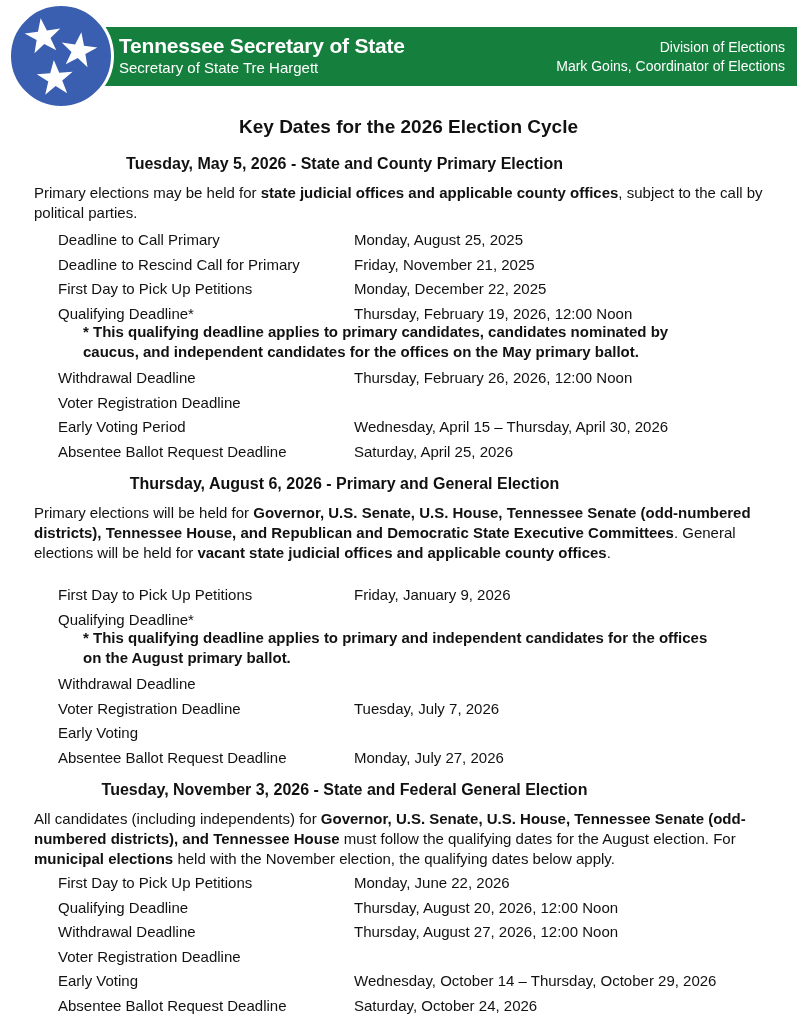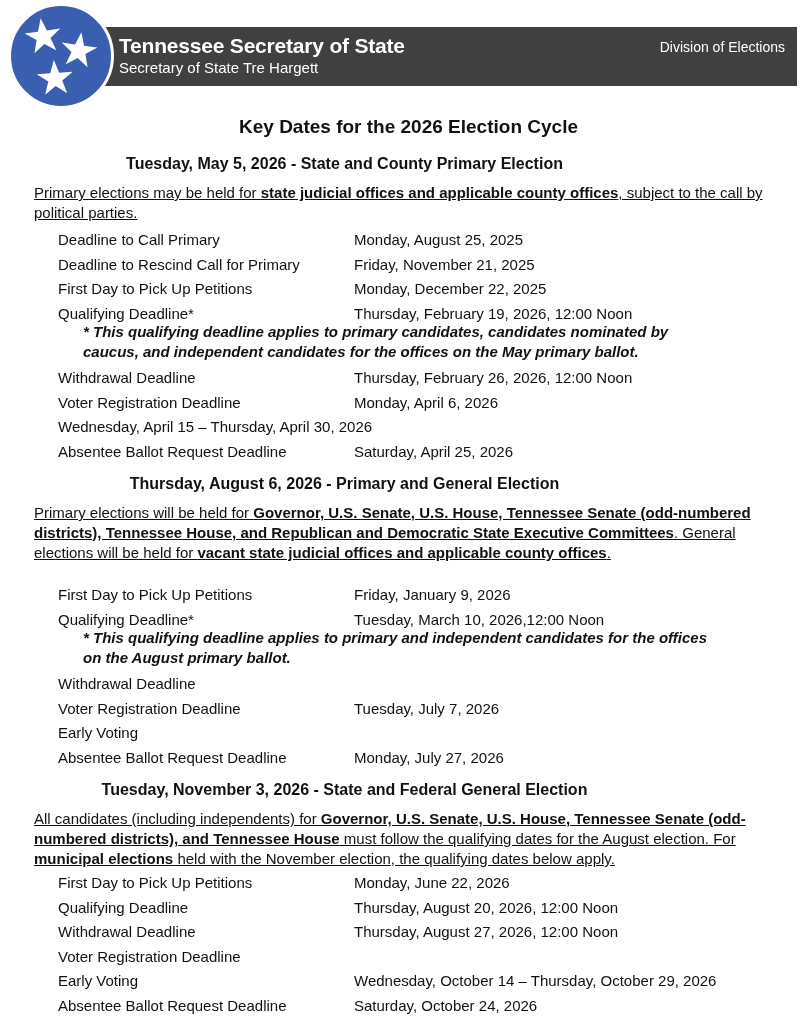--- a/index.html
+++ b/index.html
@@ -2,53 +2,54 @@
 <html><head>
   <meta charset="utf-8">
   <style>
     html, body { margin: 0; padding: 0; background: #ffffff; }
     body {
       width: 803px; height: 1024px; position: relative; overflow: hidden;
       font-family: "Liberation Sans", sans-serif; color: #111;
     }
     .banner {
       position: absolute; left: 60px; top: 27px; width: 737px; height: 59px;
-      background: #404040;
+      background: #15803d;
     }
     .logo {
       position: absolute; left: 8px; top: 3px; width: 106px; height: 106px;
       border-radius: 50%; background: #3b5fb0; border: 3px solid #ffffff;
       box-sizing: border-box; z-index: 2;
     }
     .logo svg { position: absolute; left: 0; top: 0; }
     .banner-left { position: absolute; left: 59px; top: 6px; color: #fff; }
     .banner-title { font-size: 21px; font-weight: bold; letter-spacing: -0.2px; line-height: 25px; }
     .banner-sub { font-size: 15px; line-height: 19px; }
     .banner-right { position: absolute; right: 12px; top: 11px; color: #fff; text-align: right; font-size: 14px; line-height: 19px; }
 
     .doc-title { position: absolute; left: 7px; width: 803px; top: 116px; text-align: center; font-size: 19px; font-weight: bold; }
     .section-heading { position: absolute; left: 0; width: 689px; text-align: center; font-size: 16px; font-weight: bold; }
-    .intro { position: absolute; left: 34px; width: 740px; font-size: 15px; line-height: 20px; text-decoration: underline; }
+    .intro { position: absolute; left: 34px; width: 740px; font-size: 15px; line-height: 20px; }
     .intro b { font-weight: bold; }
     .rows { position: absolute; left: 58px; width: 720px; }
     .row { display: flex; height: 24.5px; font-size: 15px; line-height: 20px; gap: 12px; }
     .row .label { width: 284px; flex: none; }
     .row .value { flex: 1; }
-    .note { font-size: 15px; font-weight: bold; font-style: italic; line-height: 20px; padding-left: 25px; margin-top: -6px; margin-bottom: 6px; width: 640px; }
+    .note { font-size: 15px; font-weight: bold; line-height: 20px; padding-left: 25px; margin-top: -6px; margin-bottom: 6px; width: 640px; }
   </style>
 </head>
 <body>
 
 <div class="banner">
   <div class="banner-left">
     <div class="banner-title">Tennessee Secretary of State</div>
     <div class="banner-sub">Secretary of State Tre Hargett</div>
   </div>
   <div class="banner-right">
     <div>Division of Elections</div>
+    <div>Mark Goins, Coordinator of Elections</div>
   </div>
 </div>
 <div class="logo">
   <svg width="100" height="100" viewBox="0 0 100 100">
     <g fill="#ffffff">
       <polygon points="34,10 38.5,23 52,23 41,31 45,44 34,36 23,44 27,31 16,23 29.5,23" transform="translate(-2,2) rotate(-8 34 27)"></polygon>
       <polygon points="34,10 38.5,23 52,23 41,31 45,44 34,36 23,44 27,31 16,23 29.5,23" transform="translate(34,16) rotate(8 34 27)"></polygon>
       <polygon points="34,10 38.5,23 52,23 41,31 45,44 34,36 23,44 27,31 16,23 29.5,23" transform="translate(10,44) rotate(-4 34 27)"></polygon>
     </g>
   </svg>
@@ -77,43 +78,42 @@
       <span class="label">Qualifying Deadline*</span>
       <span class="value">Thursday, February 19, 2026, 12:00 Noon</span>
     </div>
   <div class="note">* This qualifying deadline applies to primary candidates, candidates nominated by caucus, and independent candidates for the offices on the May primary ballot.</div>
   <div class="row">
       <span class="label">Withdrawal Deadline</span>
       <span class="value">Thursday, February 26, 2026, 12:00 Noon</span>
     </div>
   <div class="row">
       <span class="label">Voter Registration Deadline</span>
-      <span class="value">Monday, April 6, 2026</span>
     </div>
   <div class="row">
+      <span class="label">Early Voting Period</span>
       <span class="value">Wednesday, April 15 – Thursday, April 30, 2026</span>
     </div>
   <div class="row">
       <span class="label">Absentee Ballot Request Deadline</span>
       <span class="value">Saturday, April 25, 2026</span>
     </div>
 </div>
 
 <div class="section-heading" style="top:475px">Thursday, August 6, 2026 - Primary and General Election</div>
 <div class="intro" style="top:503px">
   <span>Primary elections will be held for </span><b>Governor, U.S. Senate, U.S. House, Tennessee Senate (odd-numbered districts), Tennessee House, and Republican and Democratic State Executive Committees</b><span>. General elections will be held for </span><b>vacant state judicial offices and applicable county offices</b><span>.</span>
 </div>
 <div class="rows" style="top:585px">
   <div class="row">
       <span class="label">First Day to Pick Up Petitions</span>
       <span class="value">Friday, January 9, 2026</span>
     </div>
   <div class="row">
       <span class="label">Qualifying Deadline*</span>
-      <span class="value">Tuesday, March 10, 2026,12:00 Noon</span>
     </div>
   <div class="note">* This qualifying deadline applies to primary and independent candidates for the offices on the August primary ballot.</div>
   <div class="row">
       <span class="label">Withdrawal Deadline</span>
     </div>
   <div class="row">
       <span class="label">Voter Registration Deadline</span>
       <span class="value">Tuesday, July 7, 2026</span>
     </div>
   <div class="row">

